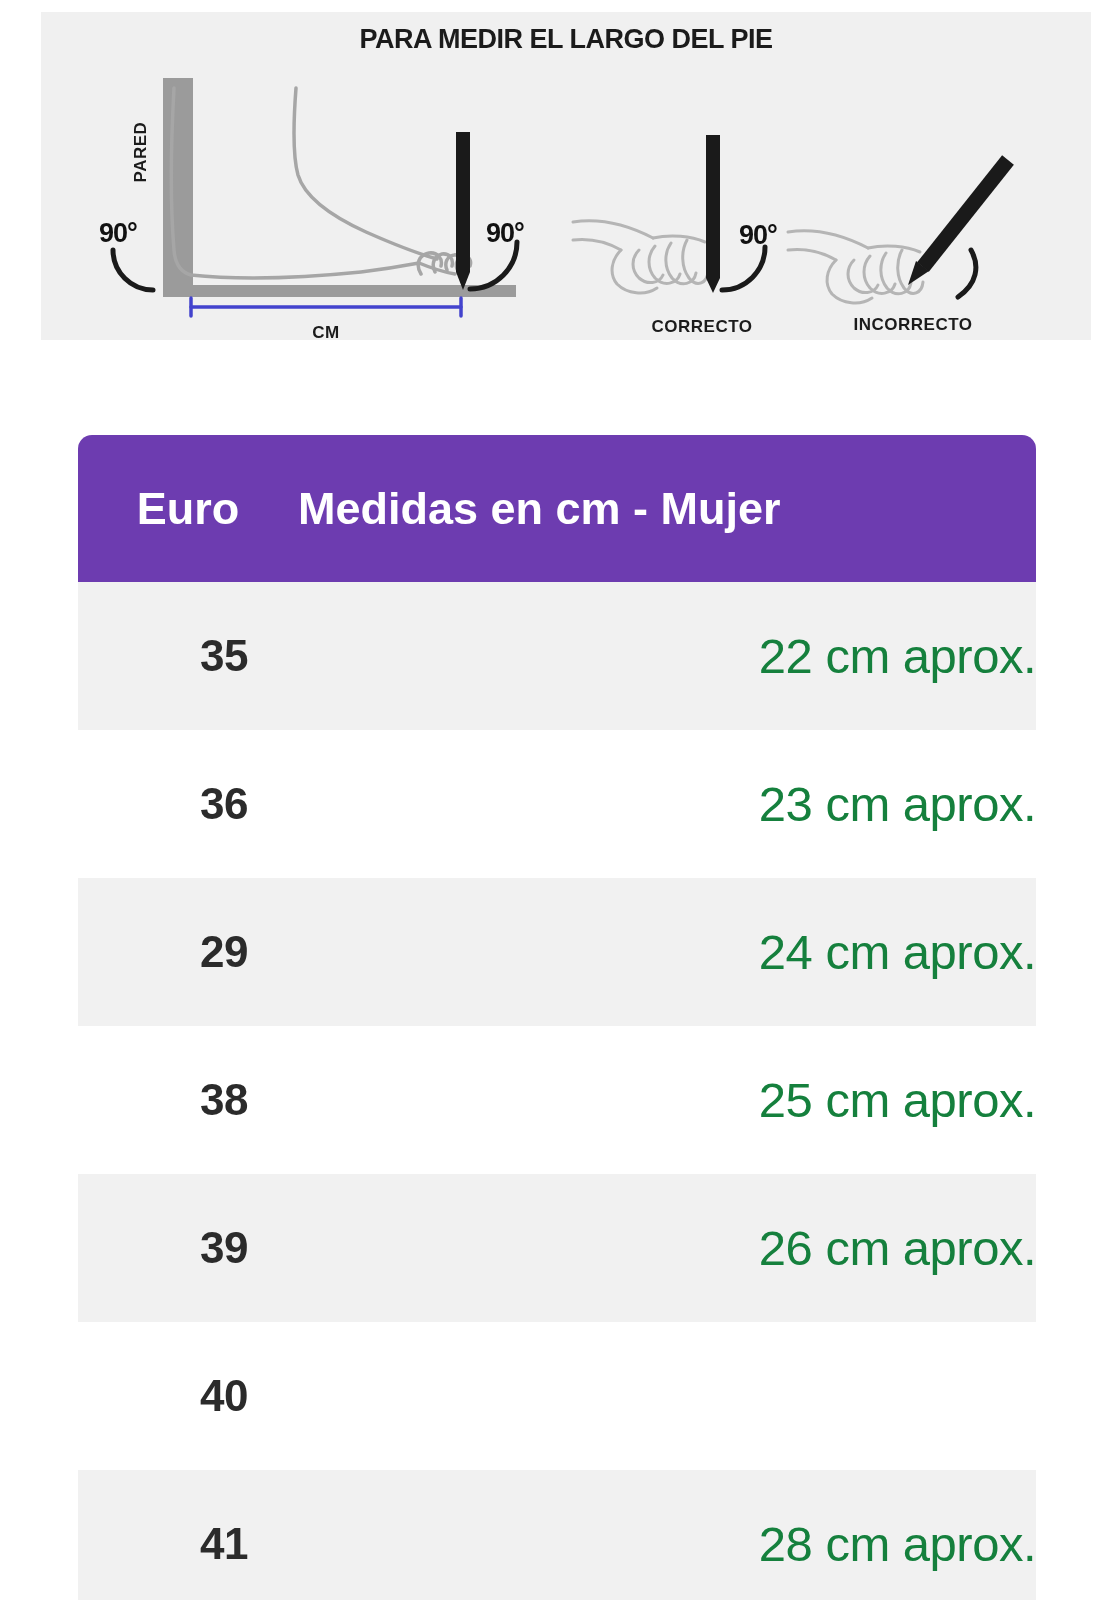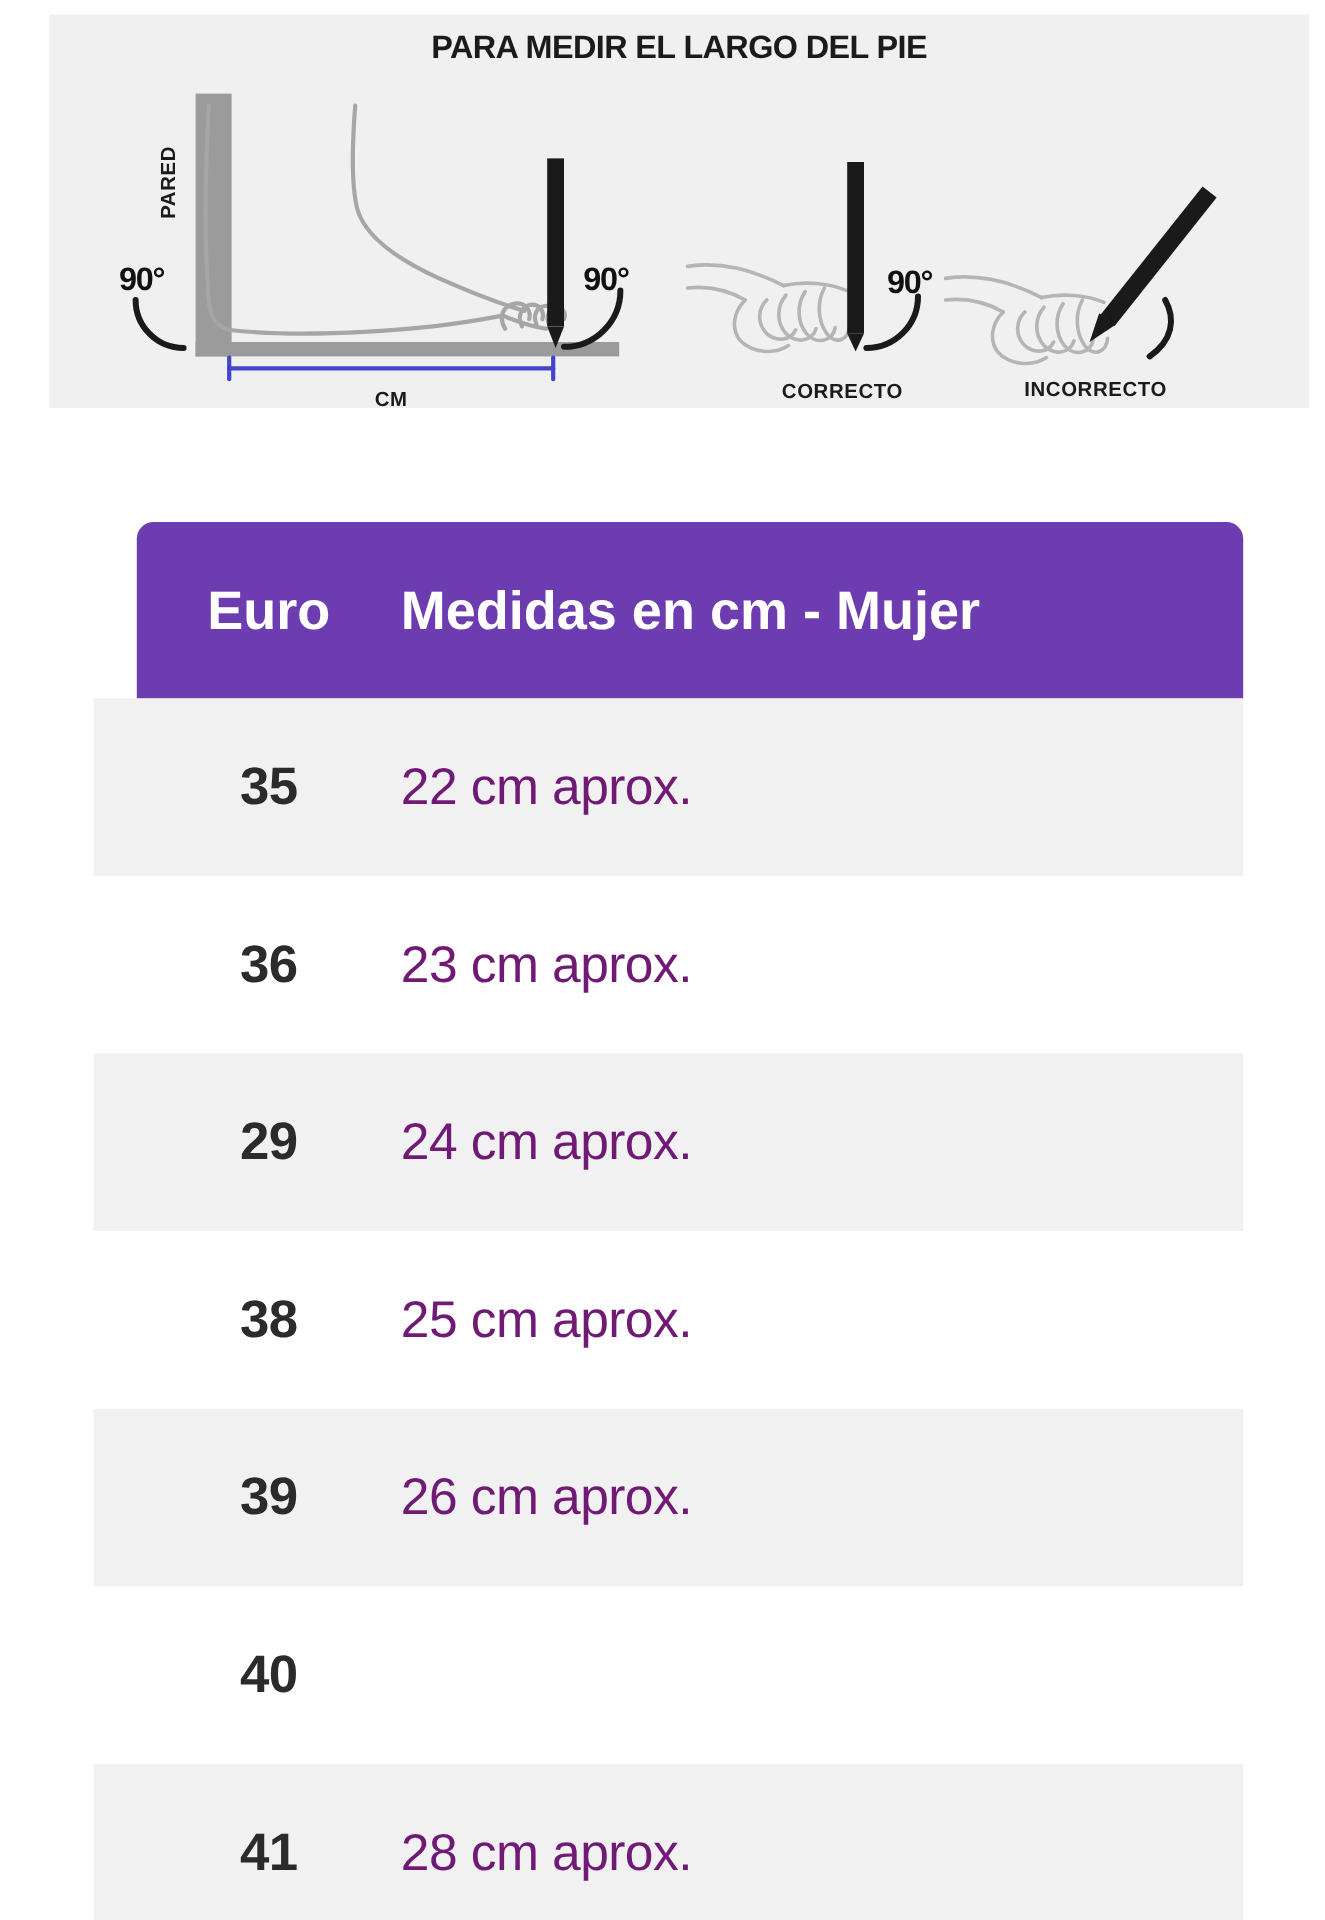--- a/index.html
+++ b/index.html
@@ -39,21 +39,20 @@
   .size-table{
     position:absolute;left:78px;top:435px;
     width:958px;
   }
   .thead{
     height:147px;
     background:#6d3cb0;
     border-radius:14px 14px 0 0;
     display:flex;align-items:center;
     color:#ffffff;
-    margin-left:36px;
   }
   .thead .col-size{
     width:220px;text-align:center;
     font-size:45px;font-weight:bold;letter-spacing:0;
   }
   .thead .col-measure{
     flex:1;text-align:left;
     font-size:45px;font-weight:bold;letter-spacing:0;
   }
   .trow{
@@ -62,23 +61,23 @@
     color:#2b2b2b;
     padding-left:36px;
   }
   .trow:nth-child(even){background:#f1f1f1;}
   .trow:nth-child(odd){background:#ffffff;}
   .trow .col-size{
     width:220px;text-align:center;
     font-size:44px;font-weight:bold;letter-spacing:-0.5px;
   }
   .trow .col-measure{
-    flex:1;text-align:left;
-    font-size:43px;font-weight:normal;letter-spacing:-0.5px;
-    color:#701a75;
+    flex:1;text-align:right;
+    font-size:49px;font-weight:normal;letter-spacing:-0.5px;
+    color:#15803d;
   }
 </style>
 </head>
 <body>
 
 <div class="illus-panel">
   <svg width="1050" height="372" viewBox="0 0 1050 372">
 
     <text class="illus-title" x="525" y="36" text-anchor="middle">PARA MEDIR EL LARGO DEL PIE</text>
 

